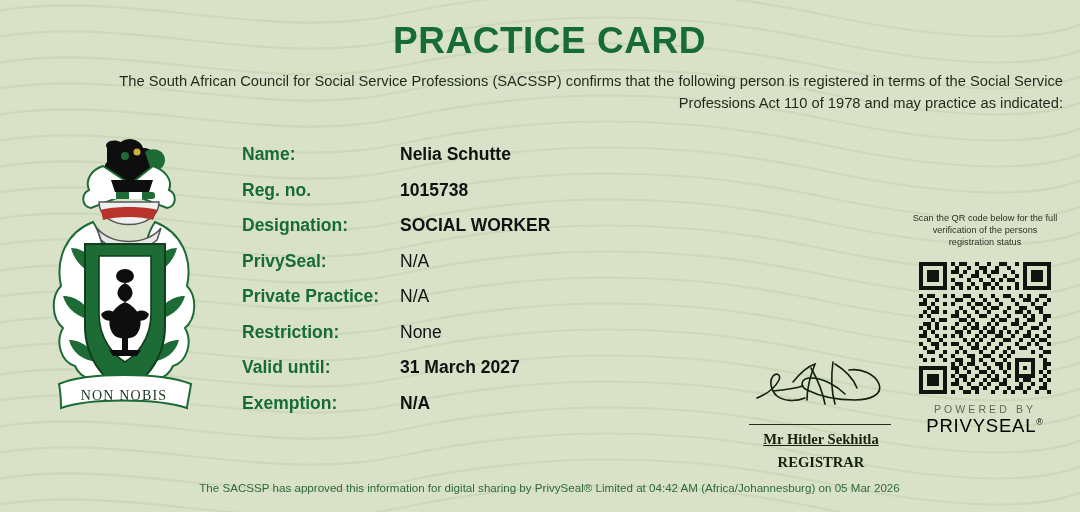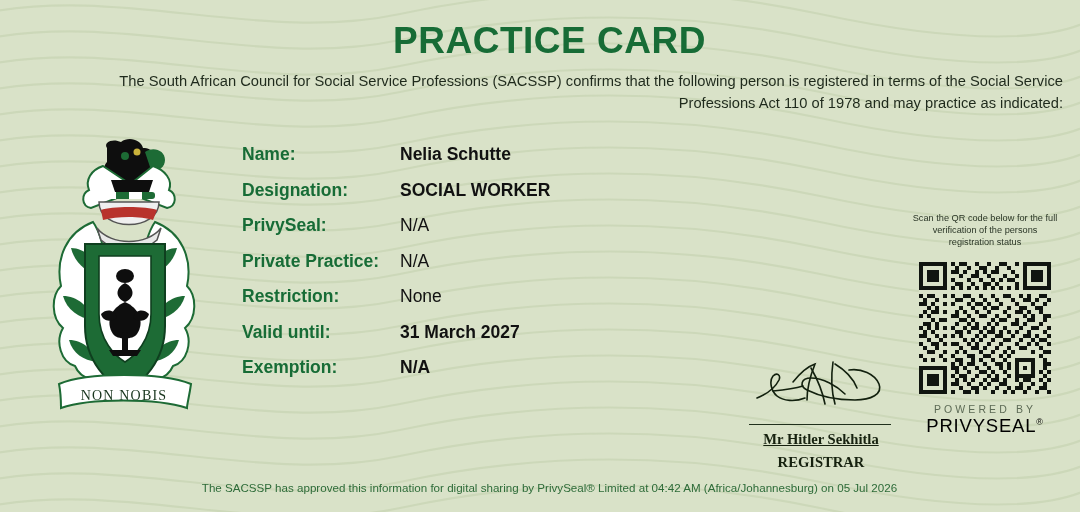--- a/index.html
+++ b/index.html
@@ -283,20 +283,24 @@
           <path d="M18 248 C 46 236, 120 236, 150 248 C 148 262, 146 268, 146 272 C 116 262, 48 262, 20 272 C 20 266, 20 258, 18 248 Z" fill="#ffffff" stroke="#1d6b35" stroke-width="2"></path>
           <text x="83" y="264" font-family="Liberation Serif, serif" font-size="14" fill="#17341c" text-anchor="middle" letter-spacing="1.2">NON  NOBIS</text>
         </g>
       </svg>
     </div>
 
     <div class="details">
       <div class="row">
         <div class="label">Name:</div>
         <div class="value bold">Nelia Schutte</div>
+      </div>
+      <div class="row">
+        <div class="label">Reg. no.</div>
+        <div class="value bold">1015738</div>
       </div>
       <div class="row">
         <div class="label">Designation:</div>
         <div class="value bold">SOCIAL WORKER</div>
       </div>
       <div class="row">
         <div class="label">PrivySeal:</div>
         <div class="value">N/A</div>
       </div>
       <div class="row">
@@ -651,16 +655,16 @@
           <path d="M84 4 C 82 18, 82 32, 86 46"></path>
           <path d="M86 6 C 96 12, 104 20, 108 30"></path>
           <path d="M100 12 C 112 10, 126 16, 130 26 C 134 36, 122 42, 106 42 C 88 42, 70 38, 58 32 C 50 28, 52 20, 62 20 C 74 20, 88 28, 96 36"></path>
         </g>
       </svg>
     </div>
     <div class="sig-line"></div>
     <div class="sig-name">Mr Hitler Sekhitla</div>
     <div class="sig-role">REGISTRAR</div>
 
-    <div class="footer">The SACSSP has approved this information for digital sharing by PrivySeal® Limited at 04:42 AM (Africa/Johannesburg) on 05 Jul 2026</div>
+    <div class="footer">The SACSSP has approved this information for digital sharing by PrivySeal® Limited at 04:42 AM (Africa/Johannesburg) on 05 Mar 2026</div>
 
   </div>
 </div>
 
 </body></html>

